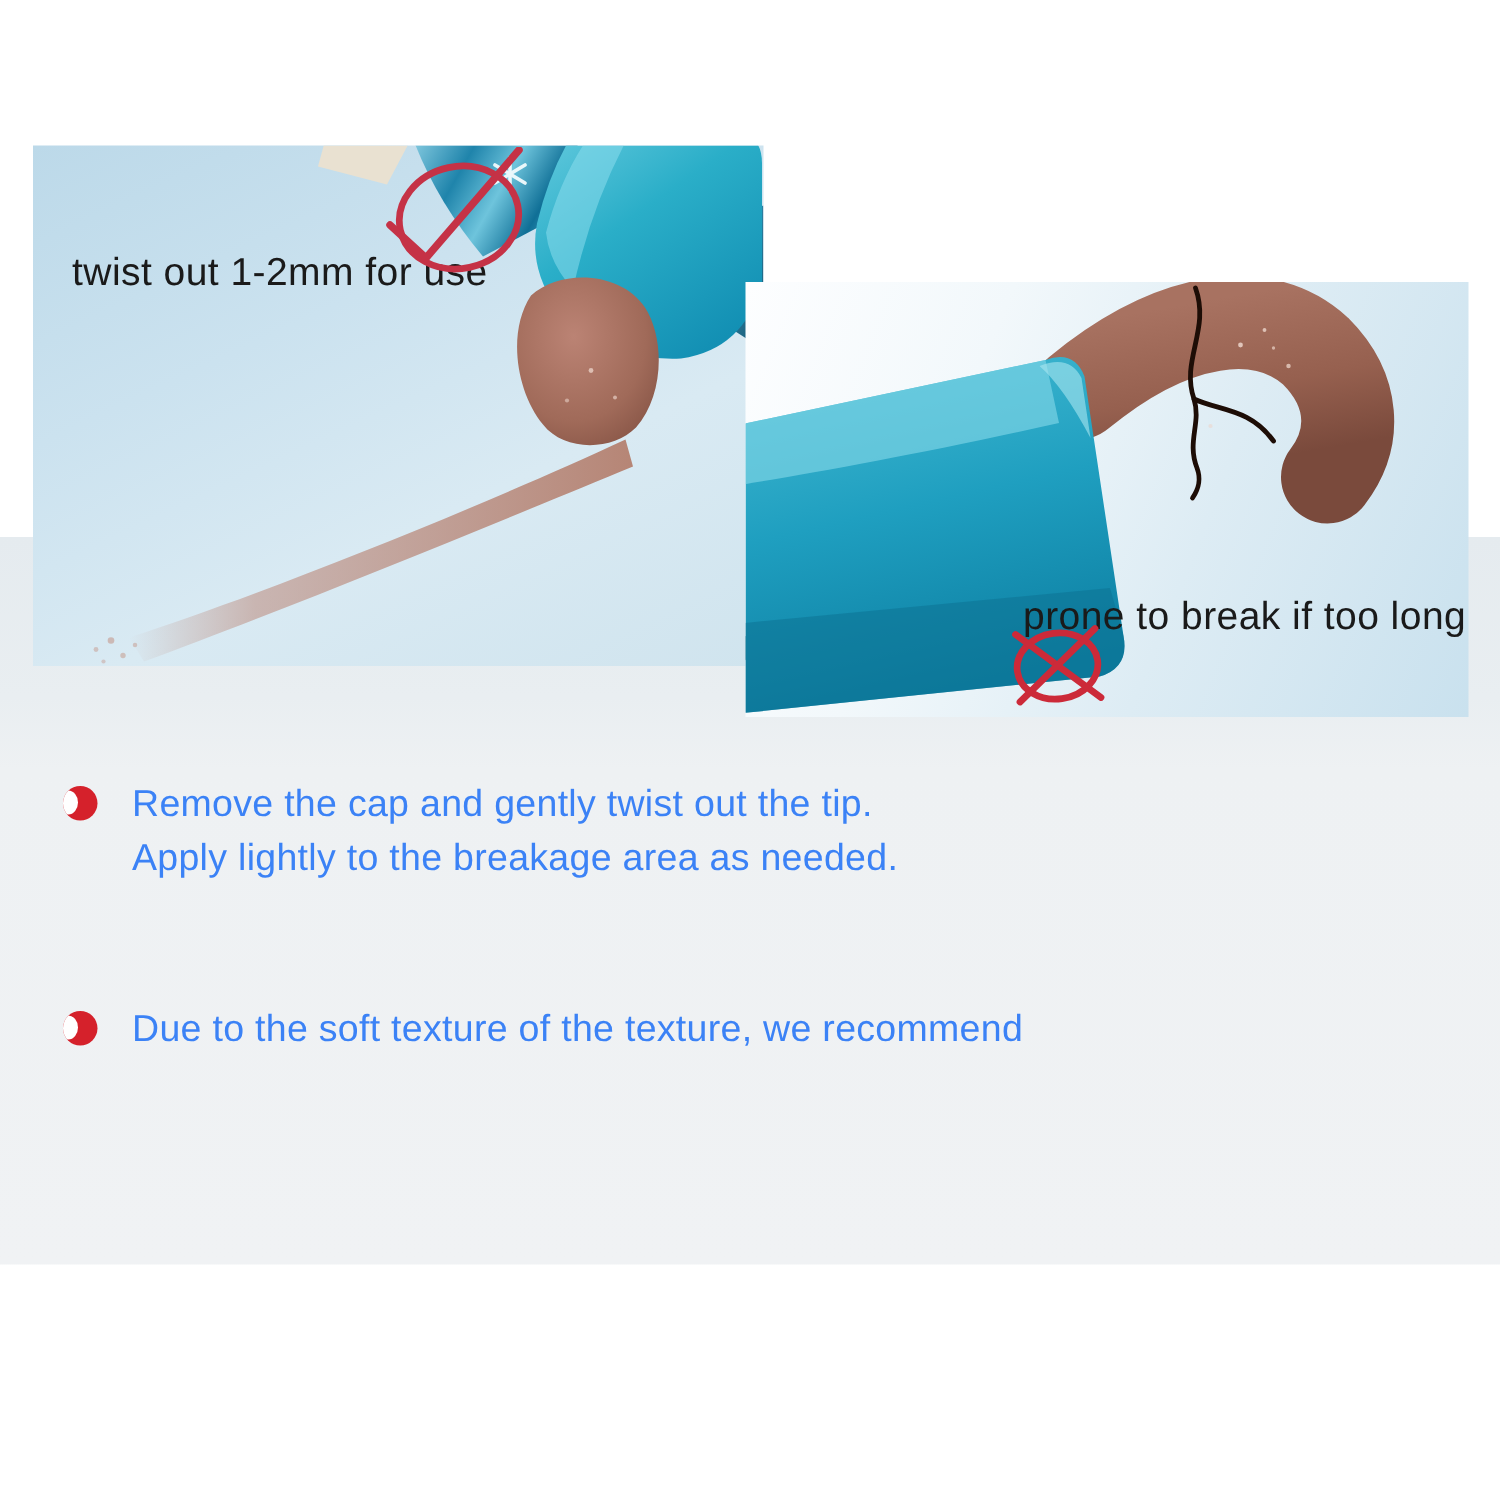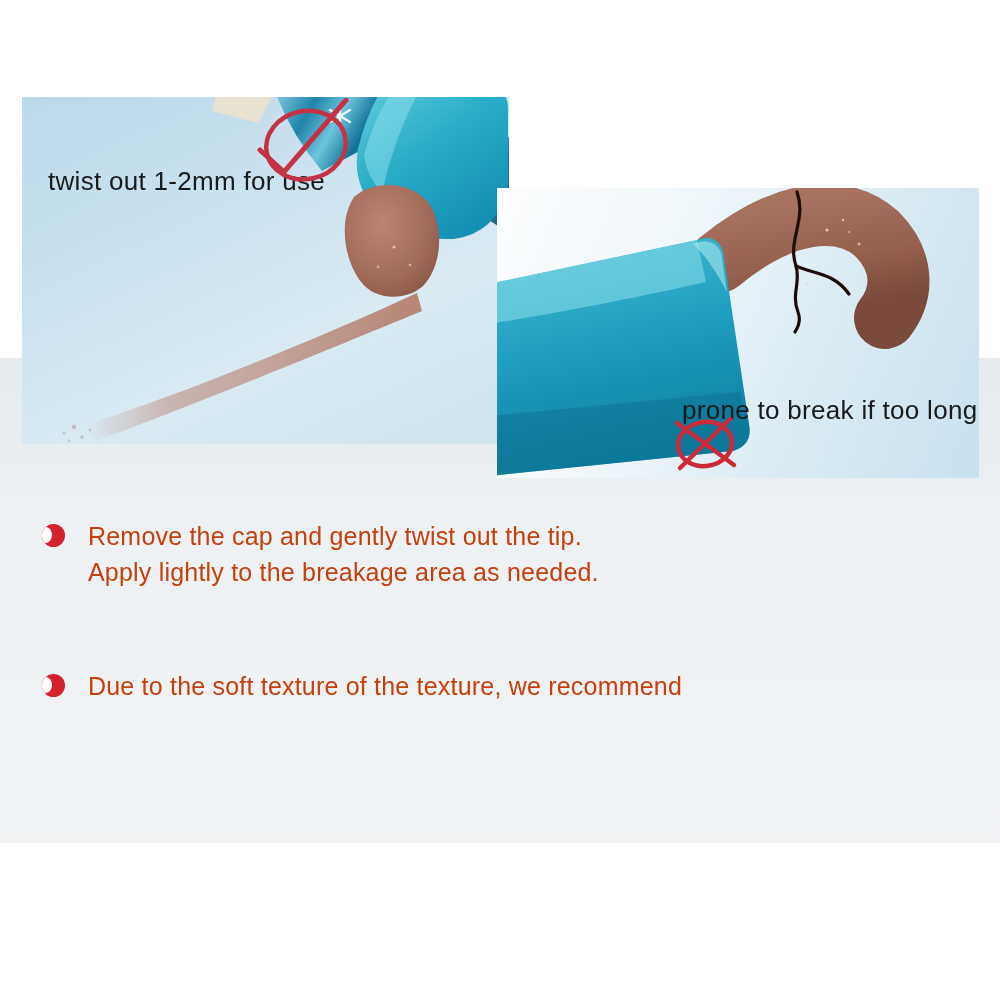--- a/index.html
+++ b/index.html
@@ -35,21 +35,21 @@
   .bullet-item-2{top:668px;}
   .bullet-dot{
     position:absolute;left:0;top:6px;width:23px;height:23px;border-radius:50%;
     background:#d5212b;overflow:hidden;
   }
   .bullet-dot::before{
     content:"";position:absolute;left:-3px;top:3px;width:13px;height:16px;
     background:#ffffff;border-radius:50%;
   }
   .bullet-text{
-    position:absolute;left:46px;top:0;width:860px;color:#c2410c;
+    position:absolute;left:46px;top:0;width:860px;color:#3b82f6;
     font-size:25px;line-height:36px;letter-spacing:0.2px;white-space:nowrap;
   }
   svg{display:block;}
 </style>
 </head>
 <body>
 
 <div id="stage">
 
   <div class="sheet-band"></div>

